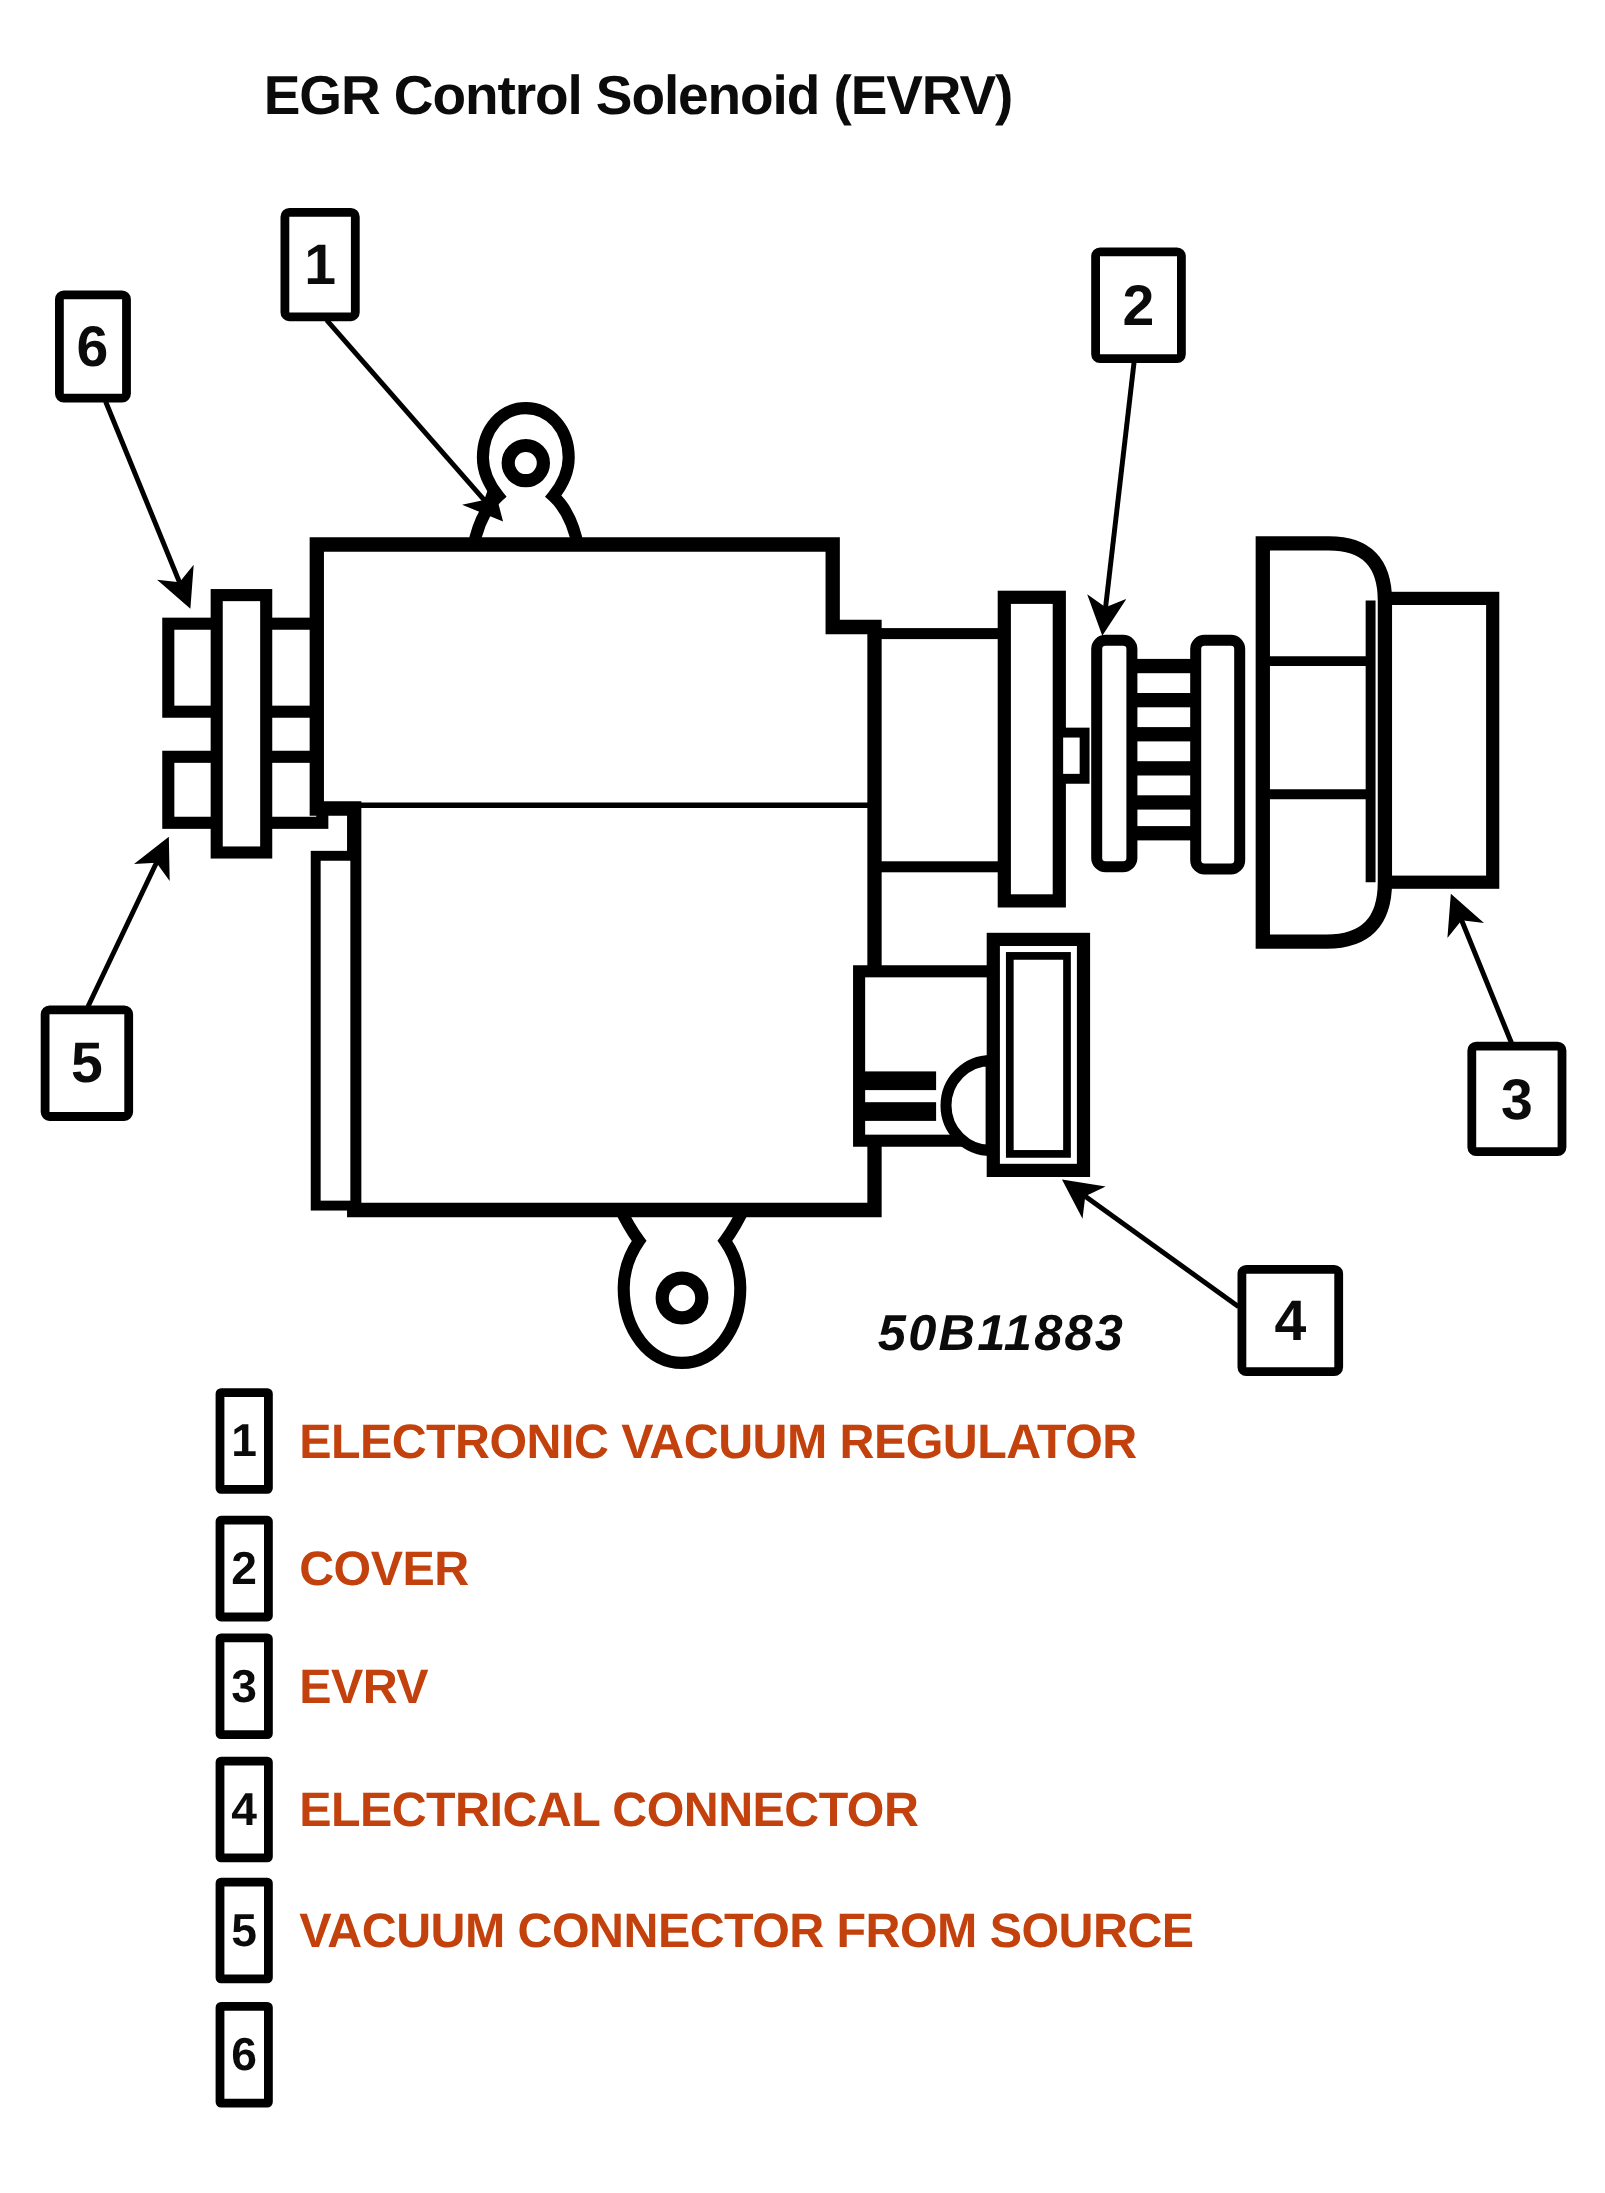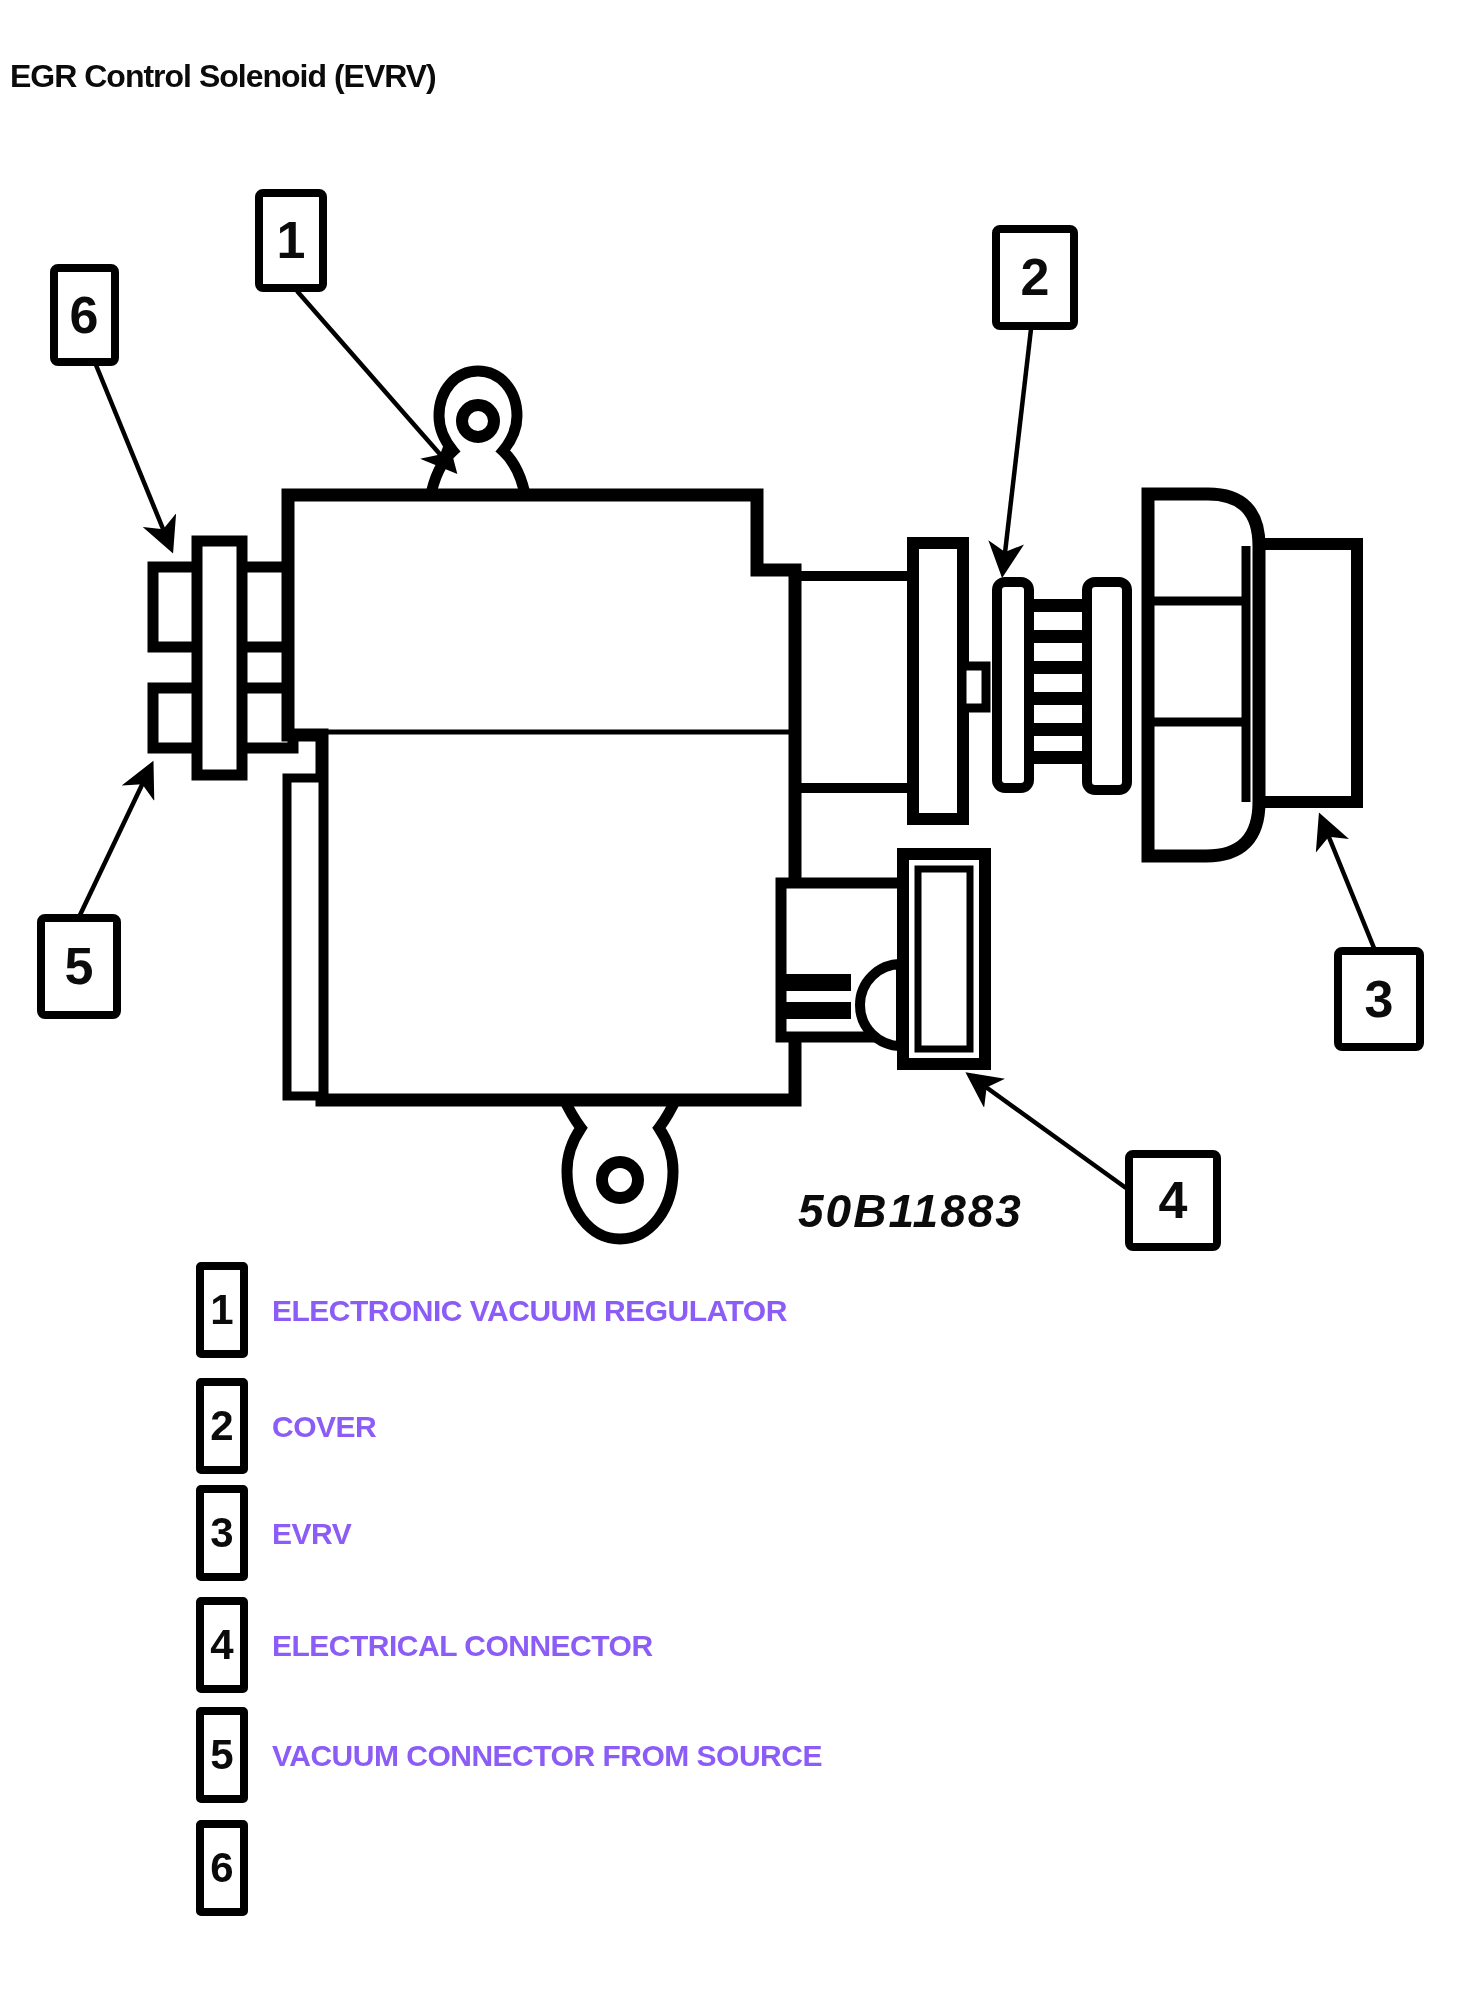--- a/index.html
+++ b/index.html
@@ -3,44 +3,44 @@
 <meta charset="utf-8">
 <style>
   html,body{margin:0;padding:0;}
   body{
     width:1459px;height:1994px;position:relative;background:#ffffff;
     font-family:"Liberation Sans", sans-serif;color:#000;
     overflow:hidden;
   }
   .page{position:absolute;inset:0;background:#fff;}
   .title{
-    position:absolute;top:58px;left:0;width:1160px;text-align:left;
-    font-size:32px;font-weight:700;letter-spacing:-1px;color:#0b0b0b;margin-left:10px;
+    position:absolute;top:58px;left:0;width:1160px;text-align:center;
+    font-size:50px;font-weight:700;letter-spacing:-1px;color:#0b0b0b;
   }
   svg.diagram{position:absolute;top:0;left:0;}
   svg .shape{fill:#ffffff;stroke:#000000;stroke-linejoin:miter;}
   svg .ink{fill:#000000;stroke:none;}
   svg .line{fill:none;stroke:#000000;}
   svg .callout-num{
     font-family:"Liberation Sans", sans-serif;font-weight:700;font-size:52px;
     fill:#0b0b0b;text-anchor:middle;
   }
   svg .figcode{
     font-family:"Liberation Sans", sans-serif;font-weight:700;font-style:italic;
     font-size:46px;fill:#0b0b0b;letter-spacing:2px;
   }
   .legend{position:absolute;inset:0;}
   .lg-row{position:absolute;left:196px;height:96px;display:flex;align-items:center;}
   .lg-box{
     box-sizing:border-box;width:52px;height:96px;border:8px solid #000;border-radius:5px;
     display:flex;align-items:center;justify-content:center;flex:0 0 auto;background:#fff;
   }
   .lg-box span{font-size:42px;font-weight:700;color:#0b0b0b;}
-  .lg-label{margin-left:24px;font-size:30px;font-weight:700;letter-spacing:-0.5px;
-    color:#8b5cf6;line-height:43px;white-space:nowrap;}
+  .lg-label{margin-left:24px;font-size:44px;font-weight:700;letter-spacing:-0.5px;
+    color:#c2410c;line-height:43px;white-space:nowrap;}
 </style>
 </head>
 <body>
 
 <div class="page">
 
   <div class="title">EGR Control Solenoid (EVRV)</div>
 
   <svg class="diagram" width="1459" height="1270" viewBox="0 0 1459 1270" xmlns="http://www.w3.org/2000/svg">
     <defs>

